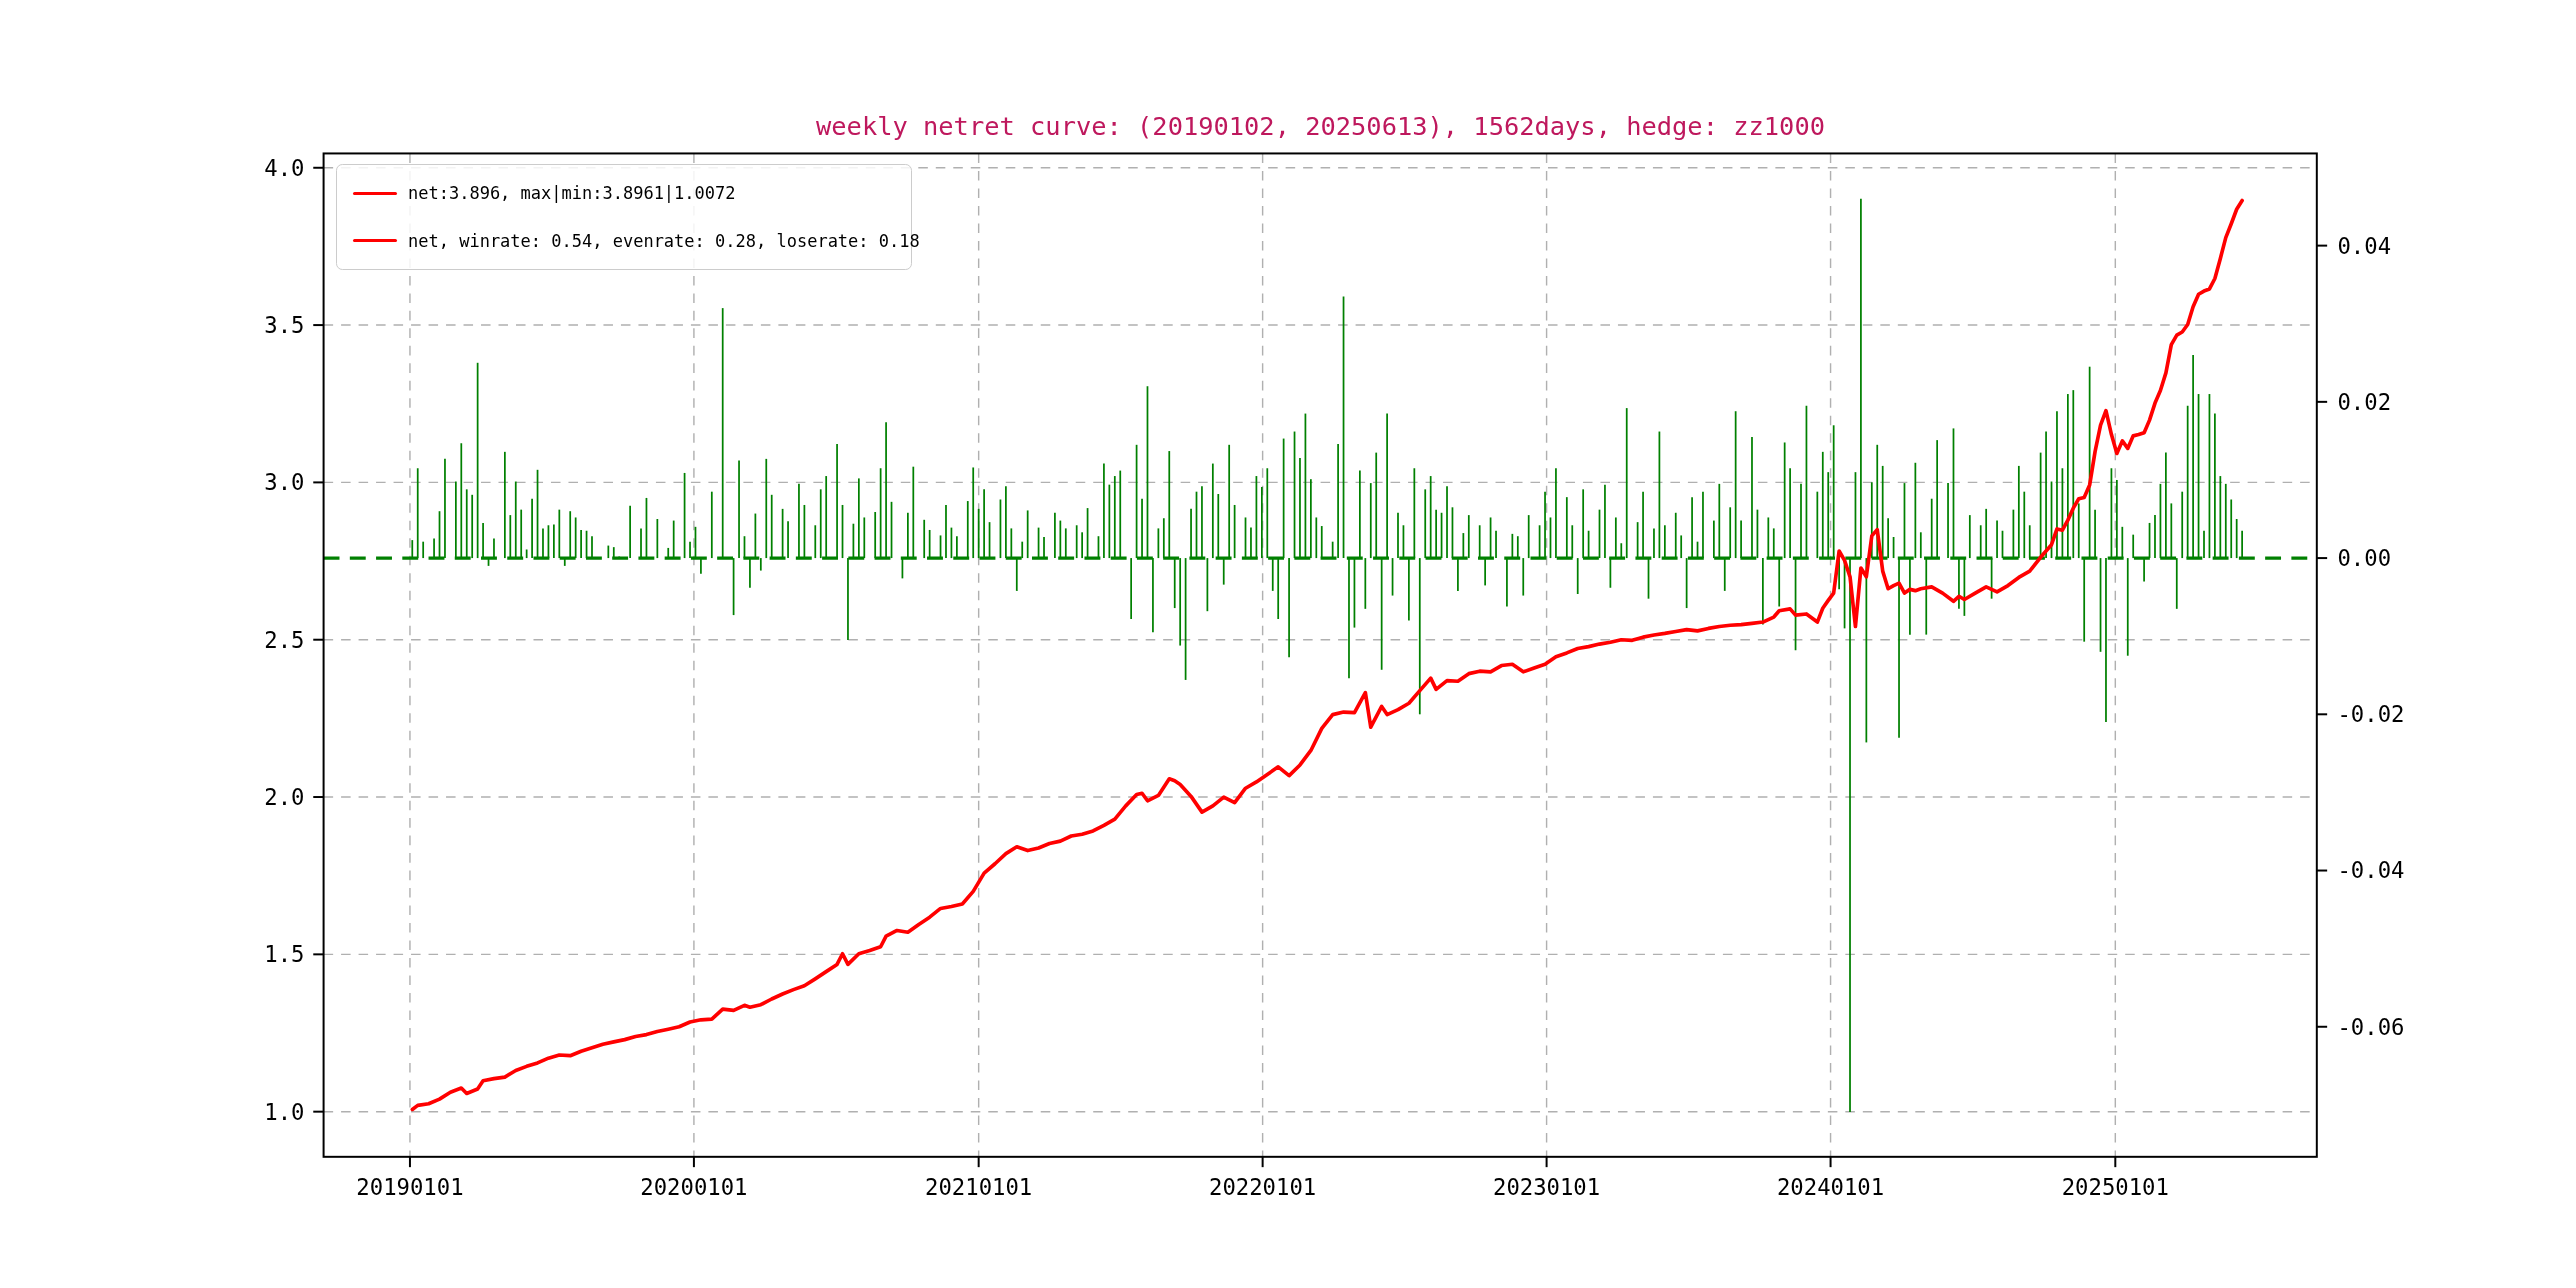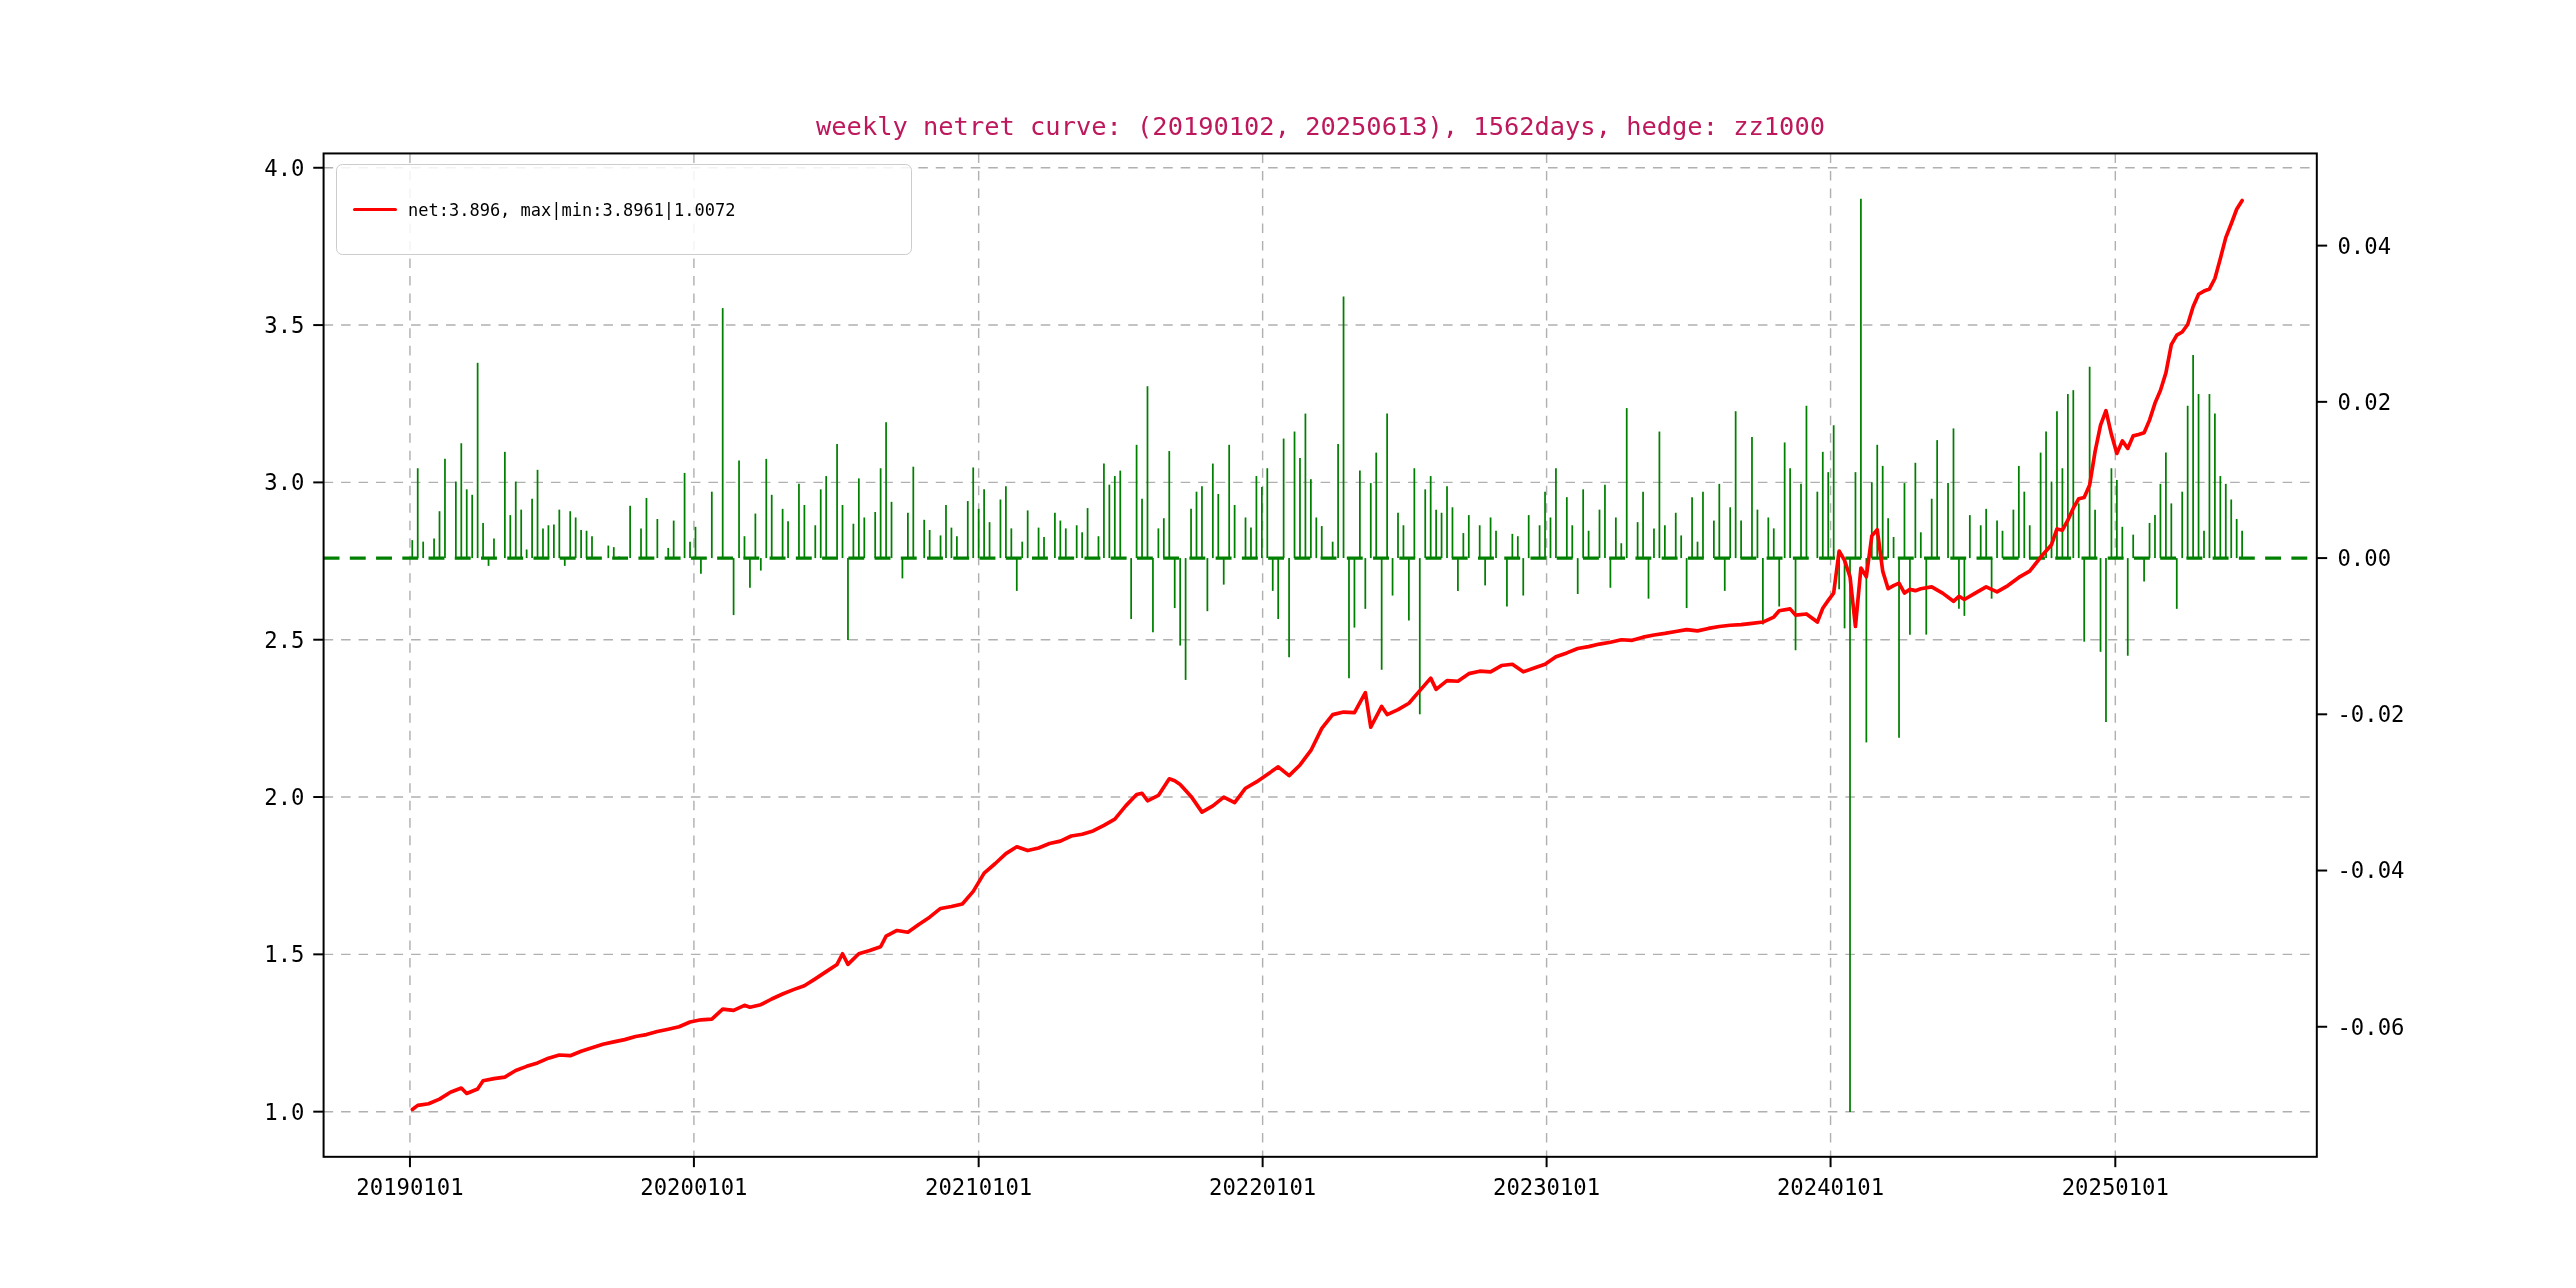--- a/index.html
+++ b/index.html
@@ -15,21 +15,21 @@
     position:absolute;
     left:324px;top:111px;width:1993px;
     text-align:center;
     font-size:25.4px;color:#be185d;
     letter-spacing:0px;
     white-space:nowrap;
   }
   .legend-box{
     position:absolute;
     left:336px;top:164px;
-    width:576px;height:91px;
+    width:576px;height:106px;
     background:rgba(255,255,255,0.85);
     border:1.6px solid #cccccc;
     border-radius:6.4px;
     box-sizing:border-box;
     display:flex;flex-direction:column;justify-content:space-around;
     padding:4.8px 0 4.8px 16px;
   }
   .legend-row{display:flex;align-items:center;height:24px;}
   .legend-swatch{
     display:inline-block;
@@ -406,16 +406,20 @@
       </g>
     </svg>
 
   <div class="chart-title">weekly netret curve: (20190102, 20250613), 1562days, hedge: zz1000</div>
 
   <div class="legend-box">
     <div class="legend-row">
       <span class="legend-swatch" style="background: rgb(255, 0, 0);"></span>
       <span class="legend-label">net:3.896, max|min:3.8961|1.0072</span>
     </div>
+    <div class="legend-row">
+      <span class="legend-swatch" style="background: rgb(255, 0, 0);"></span>
+      <span class="legend-label">net, winrate: 0.54, evenrate: 0.28, loserate: 0.18</span>
+    </div>
   </div>
 
 </div>
 
 
 </body></html>

